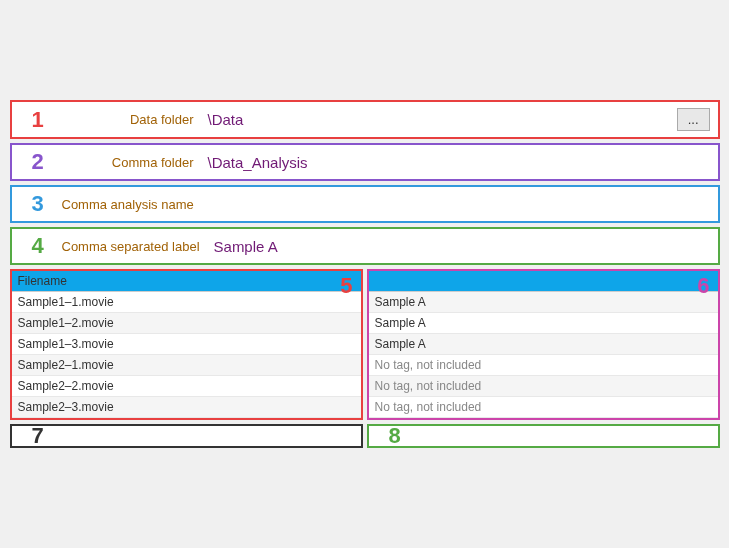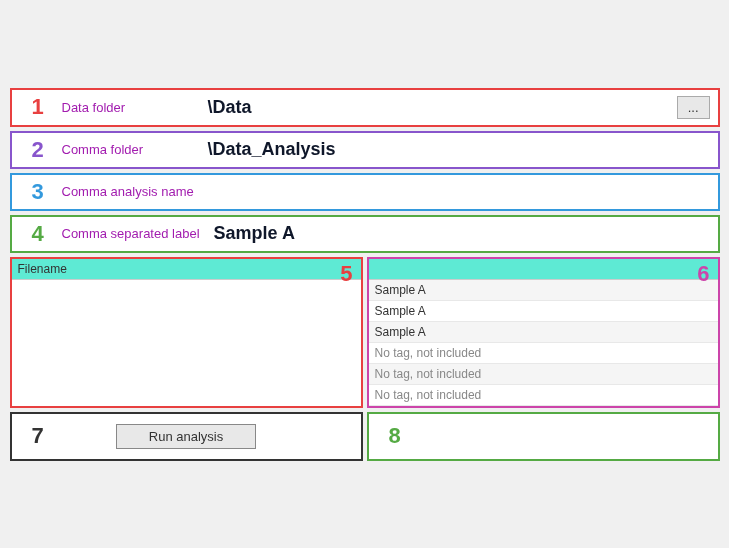--- a/index.html
+++ b/index.html
@@ -65,31 +65,30 @@
       border: 2px solid #55aa44;
       background: #fff;
       padding: 6px 8px;
       display: flex;
       align-items: center;
       gap: 6px;
     }
     .section-4 .section-number { color: #55aa44; }
 
     .field-label {
-      color: #a21caf;
+      color: #a16207;
       min-width: 140px;
-      text-align: left;
+      text-align: right;
       padding-right: 8px;
       font-size: 13px;
     }
     .field-value {
       flex: 1;
-      color: #0f172a;
-      font-size: 18px;
-      font-weight: bold;
+      color: #701a75;
+      font-size: 15px;
     }
     .browse-btn {
       border: 1px solid #aaa;
       background: #e8e8e8;
       padding: 3px 10px;
       cursor: pointer;
       font-size: 13px;
       color: #333;
     }
 
@@ -109,21 +108,21 @@
       border: 2px solid #cc44aa;
       background: #fff;
       flex: 1;
       position: relative;
     }
 
     .table-section {
       width: 100%;
     }
     .table-header {
-      background: #5eead4;
+      background: #0ea5e9;
       padding: 3px 6px;
       font-size: 12px;
       color: #333;
       border-bottom: 1px solid #ccc;
     }
     .table-row-item {
       padding: 3px 6px;
       font-size: 12px;
       color: #333;
       border-bottom: 1px solid #e8e8e8;
@@ -211,20 +210,28 @@
     <span class="section-number">4</span>
     <span class="field-label">Comma separated label</span>
     <span class="field-value">Sample A</span>
   </div>
 
   <div class="middle-row">
     <div class="section-5">
       <span class="section-badge">5</span>
       <div class="table-section">
         <div class="table-header">Filename</div>
+        <div id="section5-rows">
+            <div class="table-row-item">Sample1–1.movie</div>
+            <div class="table-row-item">Sample1–2.movie</div>
+            <div class="table-row-item">Sample1–3.movie</div>
+            <div class="table-row-item">Sample2–1.movie</div>
+            <div class="table-row-item">Sample2–2.movie</div>
+            <div class="table-row-item">Sample2–3.movie</div>
+          </div>
       </div>
     </div>
     <div class="section-6">
       <span class="section-badge">6</span>
       <div class="table-section">
         <div id="section6-rows">
             <div class="table-header">&nbsp;</div>
             <div class="table-row-item">Sample A</div>
             <div class="table-row-item">Sample A</div>
             <div class="table-row-item">Sample A</div>
@@ -232,20 +239,19 @@
             <div class="table-row-item"><span class="no-tag">No tag, not included</span></div>
             <div class="table-row-item"><span class="no-tag">No tag, not included</span></div>
           </div>
       </div>
     </div>
   </div>
 
   <div class="bottom-row">
     <div class="section-7">
       <span class="section-number">7</span>
-      <button class="run-btn">Run analysis</button>
     </div>
     <div class="section-8">
       <span class="section-number">8</span>
     </div>
   </div>
 
 </div>
 
 </body></html>

